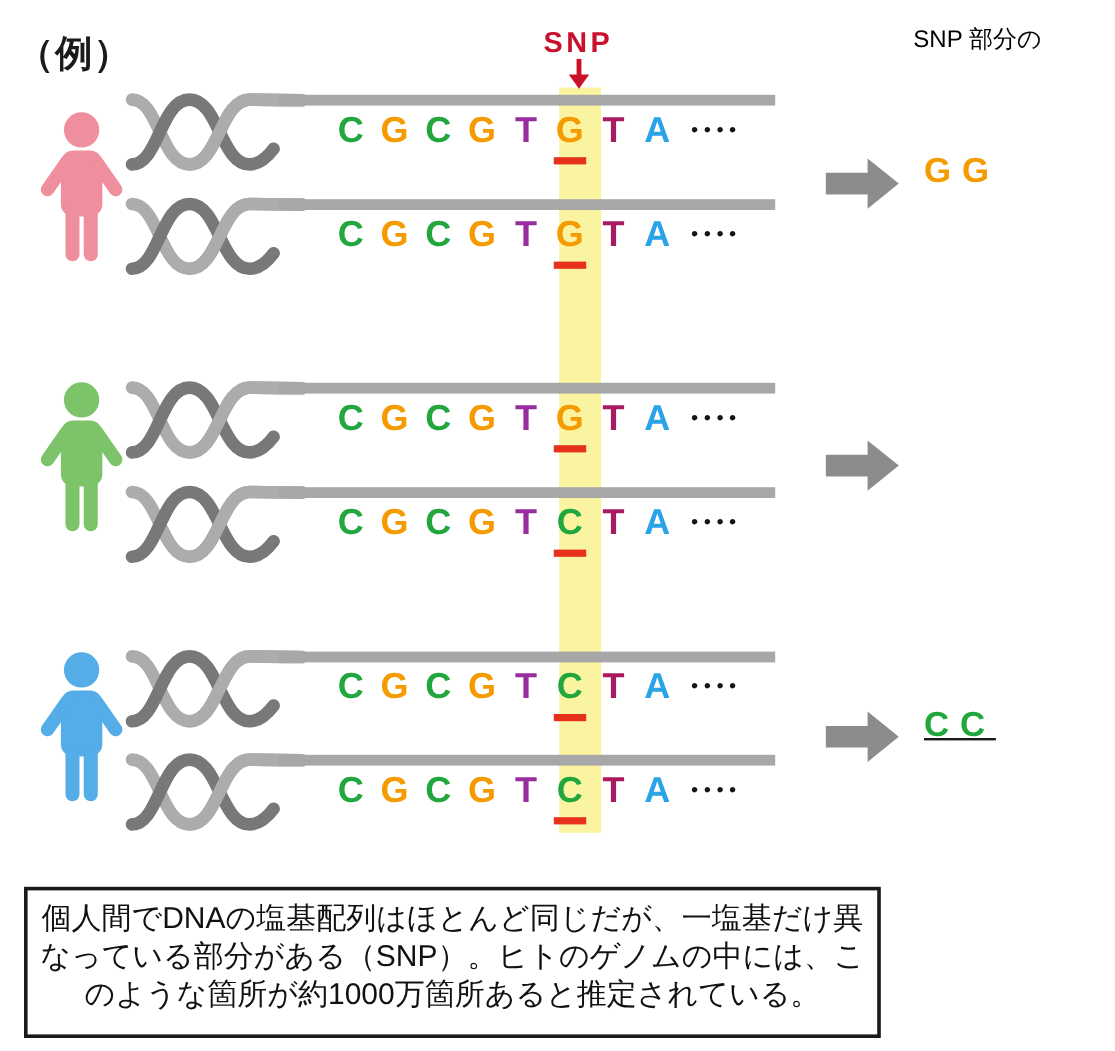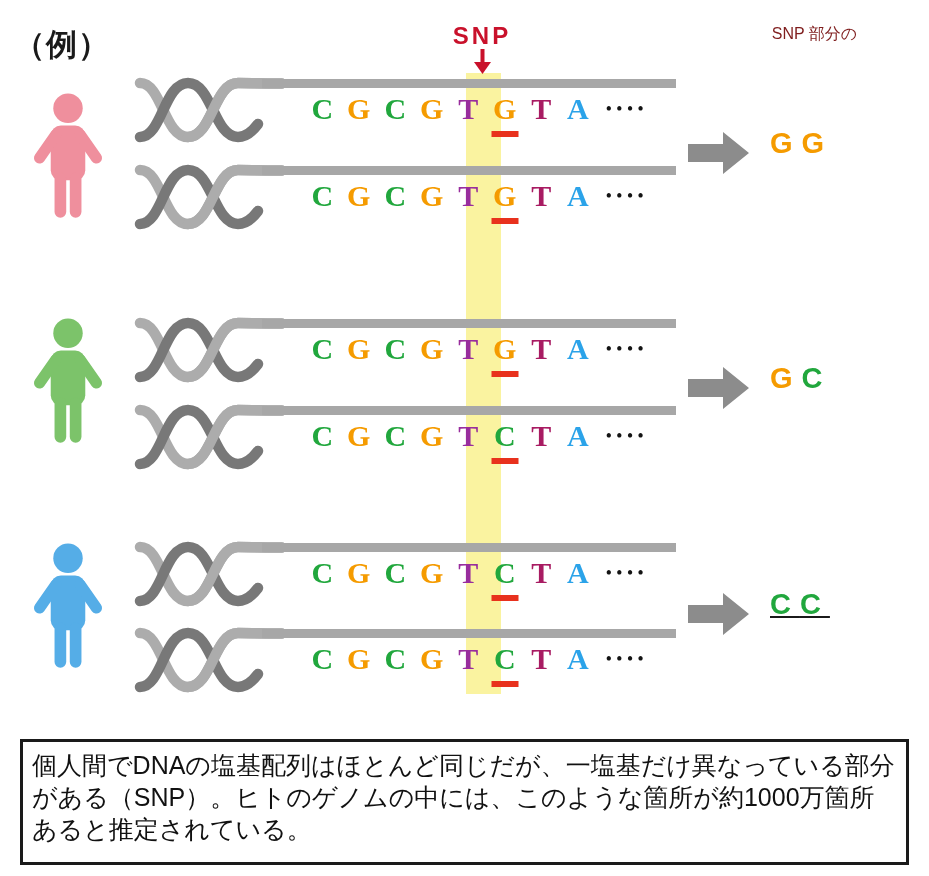--- a/index.html
+++ b/index.html
@@ -13,24 +13,24 @@
 
   
   #highlight-band{left:466px;top:73px;width:35px;height:621px;background:#faf3a0;}
 
   
   #snp-label{left:436px;top:22px;width:92px;text-align:center;font-size:24px;font-weight:bold;
              letter-spacing:3px;color:#c9112b;}
   #snp-arrow{left:471px;top:49px;}
 
   
-  #right-header{left:712px;top:20px;width:205px;text-align:center;font-size:16px;line-height:27px;color:#7f1d1d;}
+  #right-header{left:712px;top:20px;width:205px;text-align:center;font-size:20px;line-height:27px;color:#000000;}
 
   
-  .strand-row{position:absolute;left:134px;width:542px;height:80px;font-family:Liberation Serif, serif;}
+  .strand-row{position:absolute;left:104px;width:542px;height:80px;}
   .row1{top:70px;}  .row2{top:157px;}
   .row3{top:310px;} .row4{top:397px;}
   .row5{top:534px;} .row6{top:620px;}
   .hbar{position:absolute;left:128px;right:0;top:9px;height:9px;background:#a7a7a7;}
   .helix{position:absolute;left:0;top:0;}
   .seq{position:absolute;left:170px;top:21px;height:52px;white-space:nowrap;
        font-size:30px;font-weight:bold;line-height:36px;}
   .base{position:relative;display:inline-block;width:36.5px;text-align:center;vertical-align:top;}
   .base i.ul{position:absolute;left:50%;transform:translateX(-50%);bottom:-10px;
              width:27px;height:6px;background:#e8311d;font-style:normal;}
@@ -41,22 +41,22 @@
   .person{position:absolute;left:30px;width:76px;height:128px;}
   .p1{top:93px;} .p2{top:318px;} .p3{top:543px;}
 
   
   .result-arrow{position:absolute;left:688px;}
   .ra1{top:131px;} .ra2{top:366px;} .ra3{top:592px;}
   .genotype{position:absolute;left:770px;width:150px;font-size:29px;font-weight:bold;letter-spacing:9px;}
   .g1{top:127px;} .g2{top:362px;} .g3{top:588px;text-decoration:underline;}
 
   
-  #caption-box{left:20px;top:739px;width:889px;height:126px;border:3px solid #1a1a1a;
-               box-sizing:border-box;padding:7px 9px;}
+  #caption-box{left:20px;top:739px;width:714px;height:126px;border:3px solid #1a1a1a;
+               box-sizing:border-box;padding:7px 9px;text-align:center;}
   #caption-text{font-size:25px;line-height:32px;color:#111;}
 </style>
 </head>
 <body>
 
 <svg width="0" height="0" style="position:absolute" aria-hidden="true">
   <defs>
     <g id="helix-def">
       <path d="M6,13 C28,13 30,67 54,67 C78,67 80,13 104,13 C118,13 122,13.5 148,13.5" fill="none" stroke="#acacac" stroke-width="10.5" stroke-linecap="round"></path>
       <path d="M6,67 C28,67 30,13 54,13 C78,13 80,67 104,67 C112,67 118,62 124,54" fill="none" stroke="#787878" stroke-width="10.5" stroke-linecap="round"></path>
@@ -152,20 +152,19 @@
       <use href="#barrow-def"></use>
     </svg>
   <svg class="result-arrow ra2" width="62" height="44" viewBox="0 0 62 44">
       <use href="#barrow-def"></use>
     </svg>
   <svg class="result-arrow ra3" width="62" height="44" viewBox="0 0 62 44">
       <use href="#barrow-def"></use>
     </svg>
 
   <div class="genotype g1"><span style="color: rgb(245, 155, 0);">G</span><span style="color: rgb(245, 155, 0);">G</span></div>
-  <div class="genotype g2"><span style="color: rgb(245, 155, 0);">G</span><span style="color: rgb(33, 167, 61);">C</span></div>
   <div class="genotype g3"><span style="color: rgb(33, 167, 61);">C</span><span style="color: rgb(33, 167, 61);">C</span></div>
 
   <div id="caption-box" class="abs">
     <div id="caption-text">個人間でDNAの塩基配列はほとんど同じだが、一塩基だけ異なっている部分がある（SNP）。ヒトのゲノムの中には、このような箇所が約1000万箇所あると推定されている。</div>
   </div>
 
 </div>
 
 </body></html>

